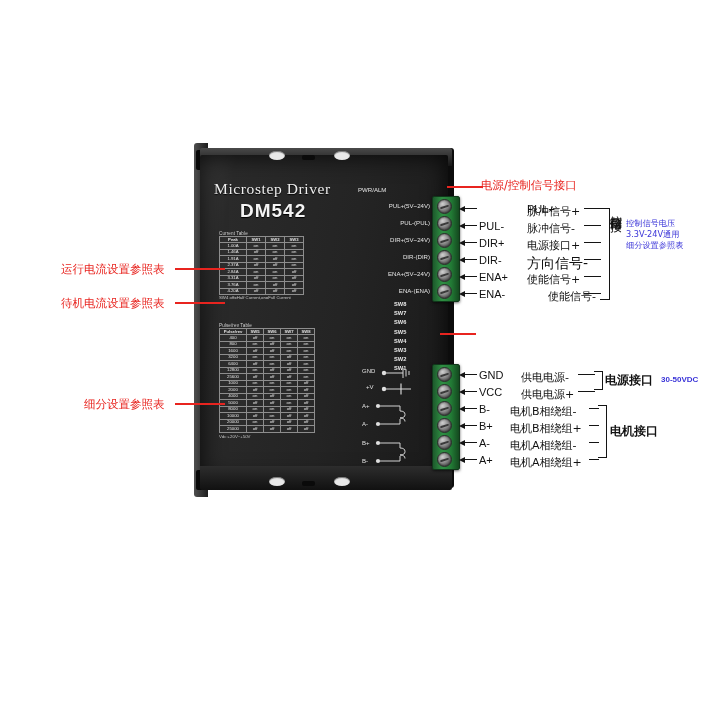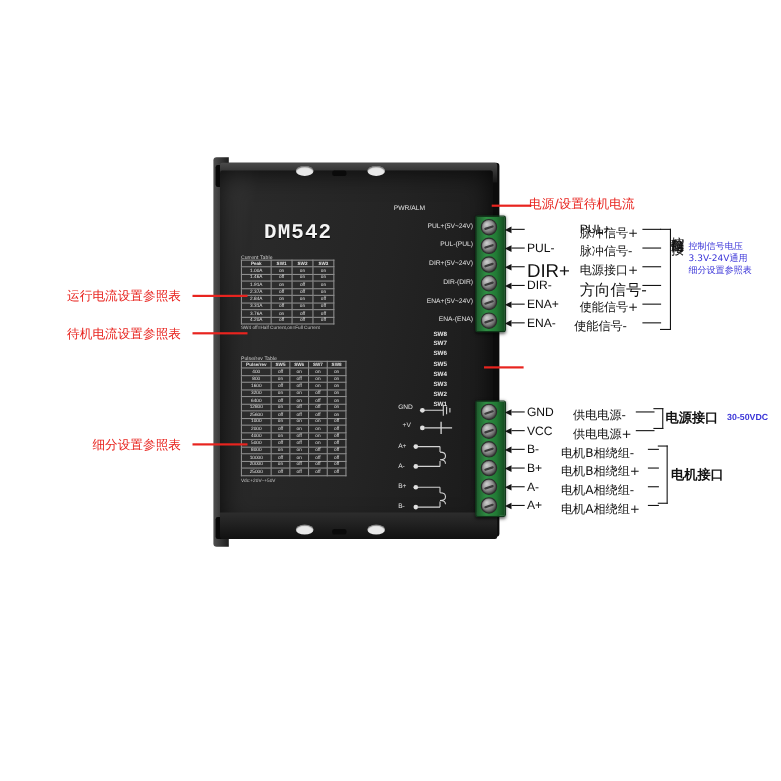--- a/index.html
+++ b/index.html
@@ -52,21 +52,21 @@
   }
 
   
   .silk{position:absolute;color:#dcdcdc;}
   .title-ms{
     left:214px;top:180px;font-family:"Liberation Serif","DejaVu Serif",serif;
     font-size:15.5px;letter-spacing:.6px;color:#efefef;
     text-shadow:0 1px 1px #000;white-space:nowrap;
   }
   .title-dm{
-    left:240px;top:200px;font-family:Liberation Mono, monospace;
+    left:240px;top:200px;font-family:Liberation Sans, sans-serif;
     font-size:19px;font-weight:bold;color:#f4f4f4;letter-spacing:1px;
     text-shadow:0 1px 1px #000;white-space:nowrap;
   }
 
   
   .tbl-wrap{position:absolute;}
   .tbl-cap{color:#cfcfcf;font-size:4.6px;letter-spacing:.1px;white-space:nowrap;}
   table.silktbl{border-collapse:collapse;}
   table.silktbl td{
     border:.5px solid #8d8d8d;color:#e2e2e2;
@@ -141,20 +141,21 @@
   <div class="board"></div>
   <div class="bot-strip"></div>
 
   <div class="mount-hole" style="left:269px;top:151px;"></div>
   <div class="mount-hole" style="left:334px;top:151px;"></div>
   <div class="mini-slot" style="left:302px;top:155px;"></div>
   <div class="mount-hole" style="left:269px;top:477px;"></div>
   <div class="mount-hole" style="left:334px;top:477px;"></div>
   <div class="mini-slot" style="left:302px;top:481px;"></div>
 
+  <div class="silk title-ms">Microstep  Driver</div>
   <div class="silk title-dm">DM542</div>
 
   <div class="tbl-wrap" style="left:219px;top:231px;">
     <div class="tbl-cap">Current Table</div>
     <table class="silktbl" id="cur-tbl">
         <tbody>
           <tr class="hdr">
             <td style="width:26px">Peak</td>
             <td style="width:18px">SW1</td>
             <td style="width:18px">SW2</td>
@@ -408,52 +409,52 @@
   <div class="anno red cn" style="left:61px;top:262px;font-size:11.5px;">运行电流设置参照表</div>
   <div class="leader" style="left:175px;top:268px;width:50px;"></div>
 
   <div class="anno red cn" style="left:61px;top:296px;font-size:11.5px;">待机电流设置参照表</div>
   <div class="leader" style="left:175px;top:302px;width:50px;"></div>
 
   <div class="anno red cn" style="left:84px;top:397px;font-size:11.5px;">细分设置参照表</div>
   <div class="leader" style="left:175px;top:403px;width:50px;"></div>
 
   <div class="leader" style="left:447px;top:186px;width:36px;"></div>
-  <div class="anno red cn" style="left:481px;top:178px;font-size:11.5px;">电源/设置待机电流</div>
+  <div class="anno red cn" style="left:481px;top:178px;font-size:11.5px;">电源/控制信号接口</div>
 
   <div id="signal-anno">
       <div class="arrow-l" style="left: 459px; top: 205.5px;"></div>
       <div class="row-line" style="left: 465px; top: 208px; width: 12px;"></div>
       <div class="anno black" style="left: 479px; top: 203px; font-size: 11px; margin-left: 48px;">PUL+</div>
       <div class="anno black cn" style="left: 527px; top: 203.5px; font-size: 11px;">脉冲信号+</div>
       <div class="row-line" style="left: 584px; top: 208px; width: 17px;"></div>
       <div class="arrow-l" style="left: 459px; top: 222.5px;"></div>
       <div class="row-line" style="left: 465px; top: 225px; width: 12px;"></div>
       <div class="anno black" style="left: 479px; top: 220px; font-size: 11px;">PUL-</div>
       <div class="anno black cn" style="left: 527px; top: 220.5px; font-size: 11px;">脉冲信号-</div>
       <div class="row-line" style="left: 584px; top: 225px; width: 17px;"></div>
       <div class="arrow-l" style="left: 459px; top: 239.5px;"></div>
       <div class="row-line" style="left: 465px; top: 242px; width: 12px;"></div>
-      <div class="anno black" style="left: 479px; top: 237px; font-size: 17px;">DIR+</div>
+      <div class="anno black" style="left: 479px; top: 237px; font-size: 11px;">DIR+</div>
       <div class="anno black cn" style="left: 527px; top: 237.5px; font-size: 11px;">电源接口+</div>
       <div class="row-line" style="left: 584px; top: 242px; width: 17px;"></div>
       <div class="arrow-l" style="left: 459px; top: 256.5px;"></div>
       <div class="row-line" style="left: 465px; top: 259px; width: 12px;"></div>
       <div class="anno black" style="left: 479px; top: 254px; font-size: 11px;">DIR-</div>
       <div class="anno black cn" style="left: 527px; top: 254.5px; font-size: 14px;">方向信号-</div>
       <div class="row-line" style="left: 584px; top: 259px; width: 17px;"></div>
       <div class="arrow-l" style="left: 459px; top: 273.5px;"></div>
       <div class="row-line" style="left: 465px; top: 276px; width: 12px;"></div>
       <div class="anno black" style="left: 479px; top: 271px; font-size: 11px;">ENA+</div>
       <div class="anno black cn" style="left: 527px; top: 271.5px; font-size: 11px;">使能信号+</div>
       <div class="row-line" style="left: 584px; top: 276px; width: 17px;"></div>
       <div class="arrow-l" style="left: 459px; top: 290.5px;"></div>
       <div class="row-line" style="left: 465px; top: 293px; width: 12px;"></div>
       <div class="anno black" style="left: 479px; top: 288px; font-size: 11px;">ENA-</div>
-      <div class="anno black cn" style="left: 522px; top: 288.5px; font-size: 11px;">使能信号-</div>
+      <div class="anno black cn" style="left: 548px; top: 288.5px; font-size: 11px;">使能信号-</div>
       <div class="row-line" style="left: 584px; top: 293px; width: 17px;"></div>
     </div>
   <div class="brk" style="left:600px;top:208px;width:9px;height:90px;"></div>
   <div class="vtext" style="left:610px;top:206px;">控制信号接口</div>
 
   <div class="anno blue cn" style="left:626px;top:218px;font-size:8.2px;line-height:11px;">
     <div>控制信号电压</div>
     <div>3.3V-24V通用</div>
     <div>细分设置参照表</div>
   </div>

